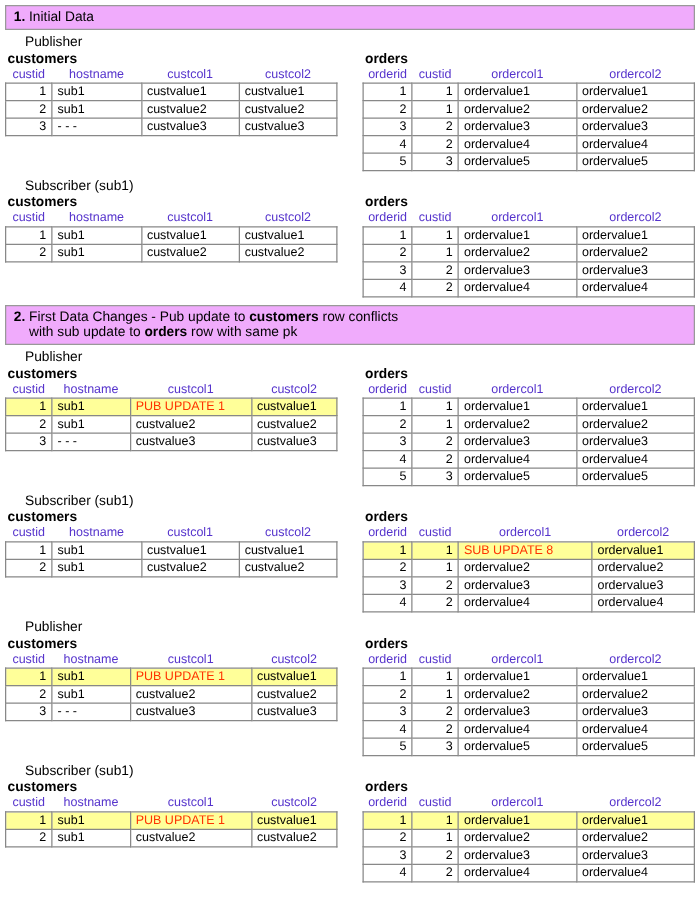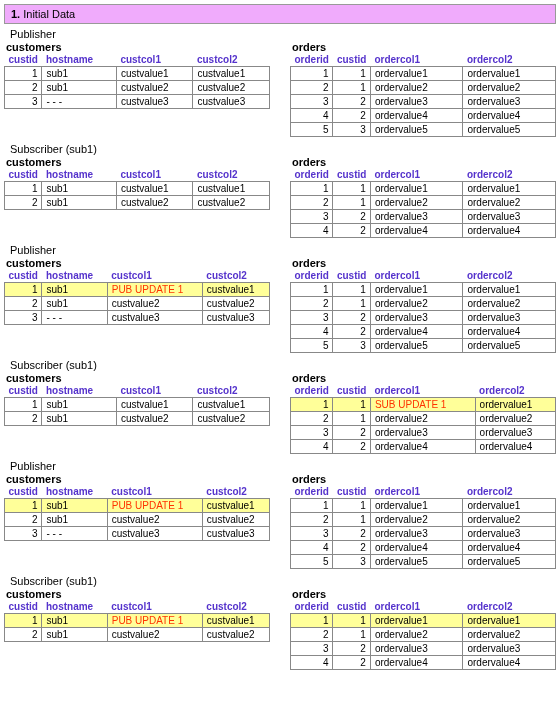--- a/index.html
+++ b/index.html
@@ -1,23 +1,23 @@
 <!DOCTYPE html>
 <html><head>
 <meta charset="utf-8">
 <style>
 body{font-family:Arial,sans-serif;font-size:11px;margin:0;padding:4px;width:552px;color:#000}
 .section-header{background:#f0abfc;padding:3px 6px;font-size:11px;border:1px solid #999;margin-bottom:4px}
 .section-header b{font-weight:bold}
-.role-label{font-size:11px;margin:4px 0 0 6px}
+.role-label{font-size:11px;margin:4px 0 0 16px}
 .row{display:flex;gap:20px;margin-bottom:6px}
 .block{flex:1}
 .tname{font-weight:bold;font-size:11px;margin:1px 0 0 2px}
 table{border-collapse:collapse;width:100%;font-size:10px}
-th{color:#5533cc;font-weight:bold;text-align:left;padding:1px 4px;border:none;font-size:10px}
+th{color:#5533cc;font-weight:normal;text-align:center;padding:1px 4px;border:none;font-size:10px}
 td{border:1px solid #888;padding:1px 4px;text-align:left}
 td.num{text-align:right;width:28px}
 tr.hl td{background:#ffff99}
 .upd{color:#ff3300}
 </style>
 </head>
 <body>
 
 <div id="root">
     <div class="section-header"><b>1.</b> Initial Data</div>
@@ -156,20 +156,21 @@
             <tr>
               <td class="num">4</td>
               <td class="num">2</td>
               <td class="">ordervalue4</td>
               <td class="">ordervalue4</td>
             </tr>
           </tbody>
         </table>
       </div>
     </div>
+    <div class="section-header"><b>2.</b> First Data Changes - Pub update to <b>customers</b> row conflicts<br>&nbsp;&nbsp;&nbsp;&nbsp;with sub update to <b>orders</b> row with same pk</div>
     <div class="role-label">Publisher</div>
     <div class="row">
       <div class="block">
         <div class="tname">customers</div>
         <table>
           <tbody>
             <tr>
               <th>custid</th>
               <th>hostname</th>
               <th>custcol1</th>
@@ -273,21 +274,21 @@
           <tbody>
             <tr>
               <th>orderid</th>
               <th>custid</th>
               <th>ordercol1</th>
               <th>ordercol2</th>
             </tr>
             <tr class="hl">
               <td class="num">1</td>
               <td class="num">1</td>
-              <td class=""><span class="upd">SUB UPDATE 1</span></td>
+              <td class=""><span class="upd">SUB UPDATE 8</span></td>
               <td class="">ordervalue1</td>
             </tr>
             <tr>
               <td class="num">2</td>
               <td class="num">1</td>
               <td class="">ordervalue2</td>
               <td class="">ordervalue2</td>
             </tr>
             <tr>
               <td class="num">3</td>

